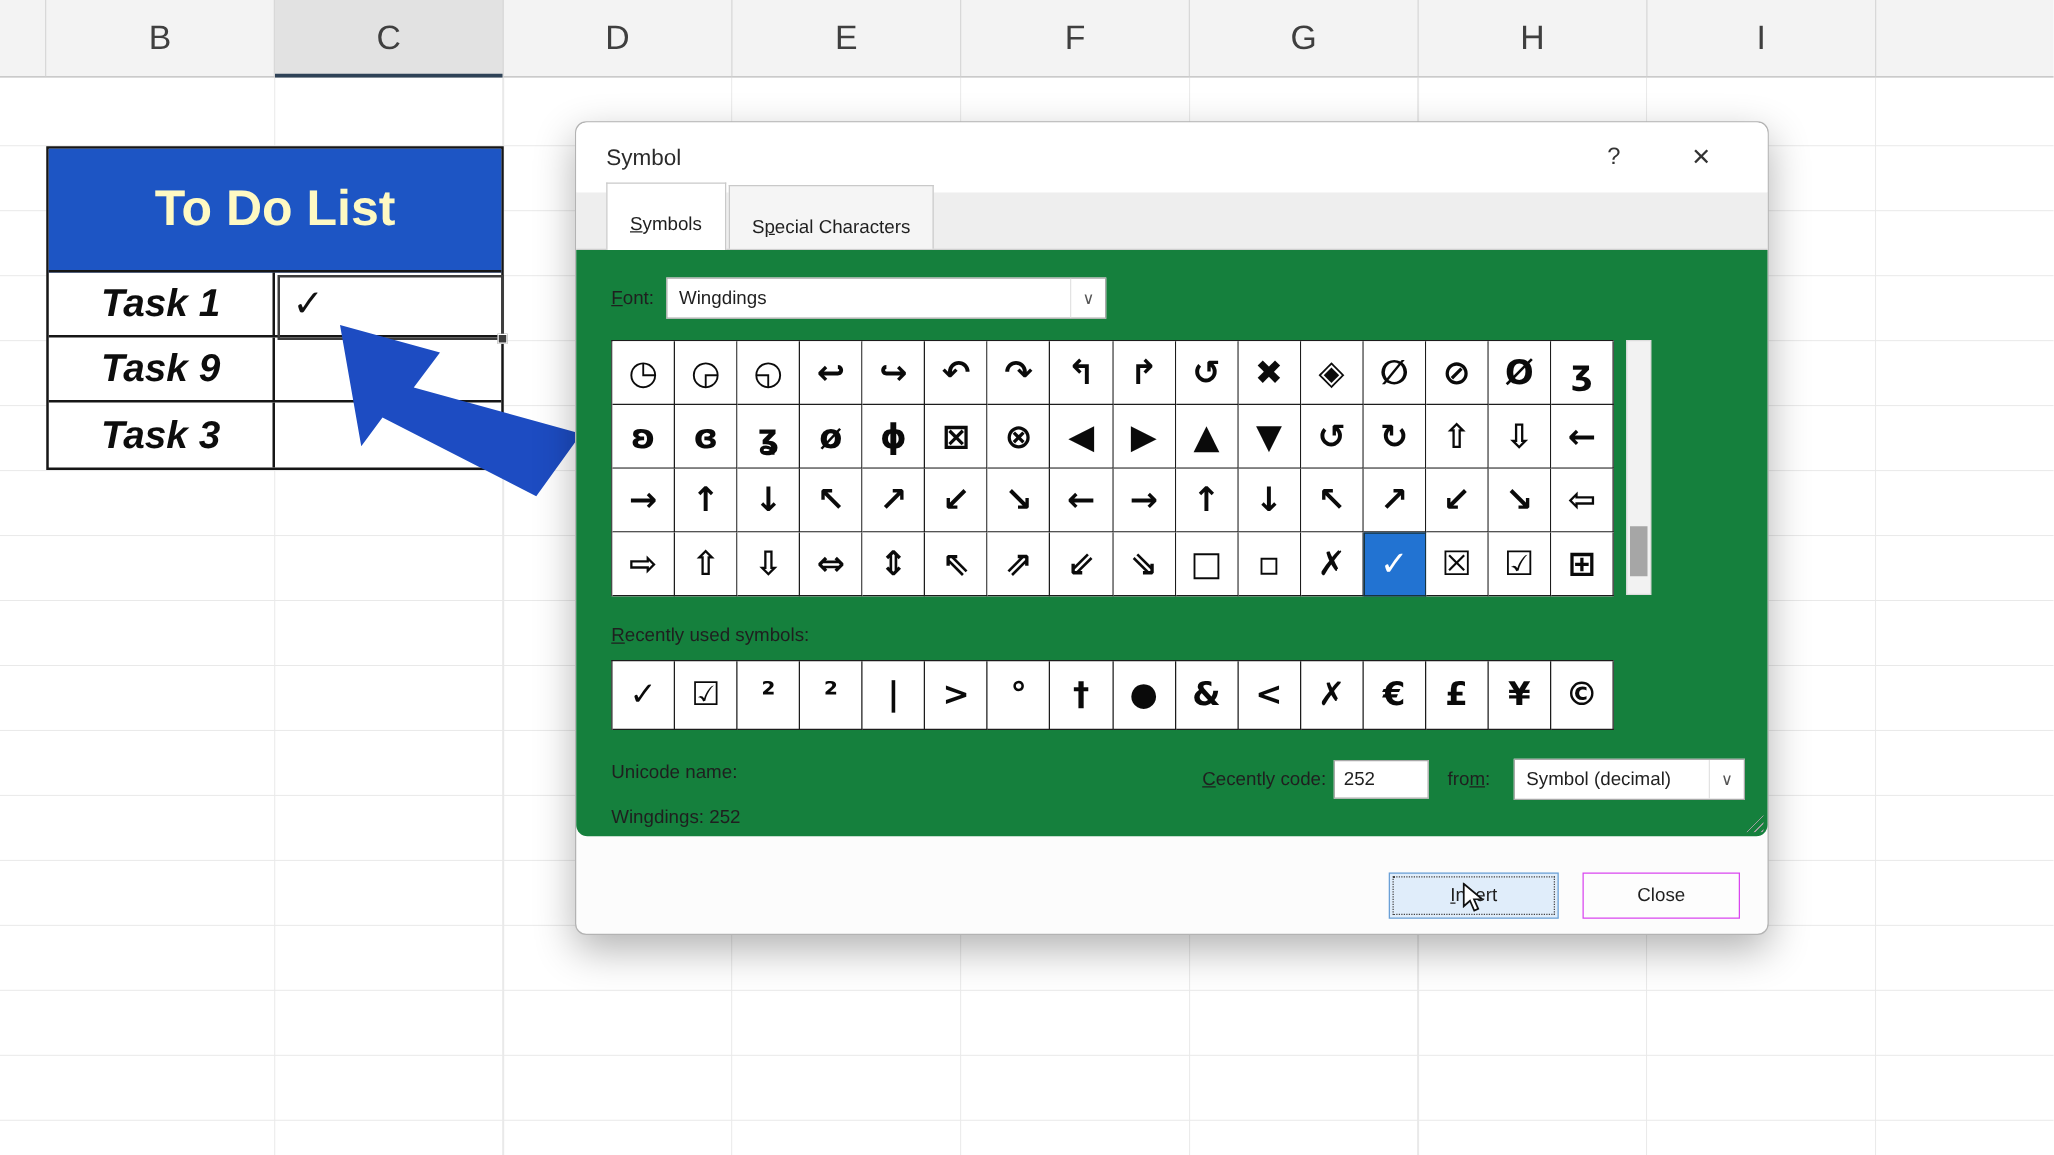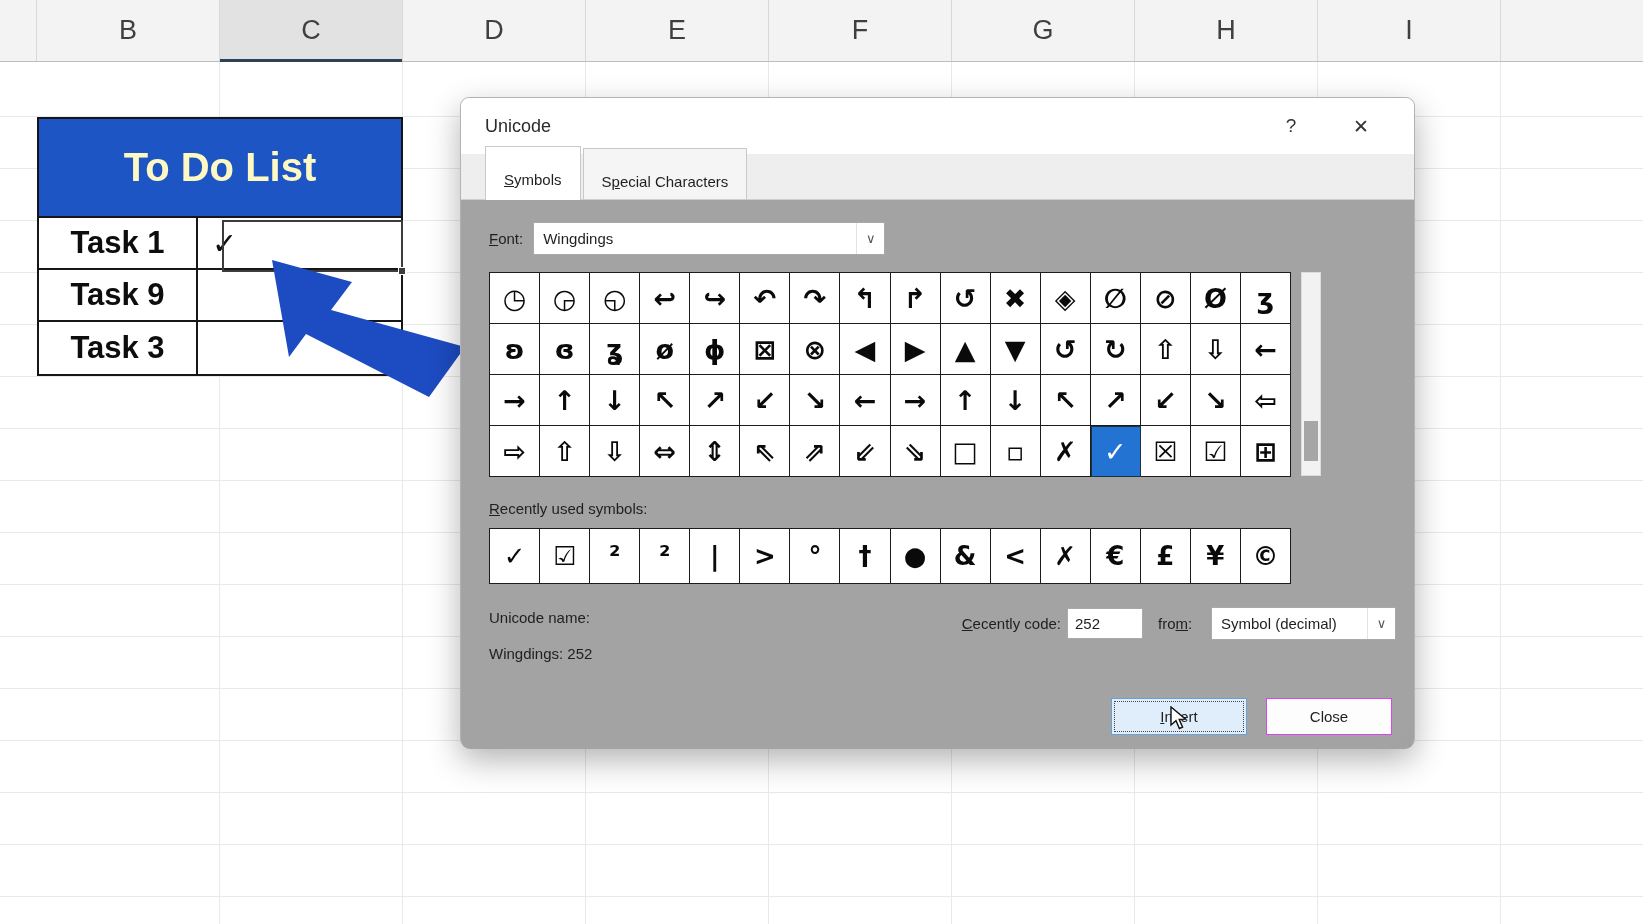--- a/index.html
+++ b/index.html
@@ -25,22 +25,22 @@
       repeating-linear-gradient(to bottom, transparent 0 51px, #e9e9e9 51px 52px);
     background-position: 37px 3px, 0 3px; }
 
   
   .todo-table { position:absolute; left:37px; top:117px; width:366px; z-index:2;
     border:2px solid #161616; background:#fff; }
   .todo-header { height:99px; display:flex; align-items:center; justify-content:center;
     color:#fef9c3; font-size:40px; font-weight:bold; border-bottom:2px solid #161616; }
   .todo-row { display:flex; height:52px; border-bottom:2px solid #161616; }
   .todo-row:last-child { border-bottom:none; }
-  .todo-task { width:159px; display:flex; align-items:center; justify-content:center;
-    font-size:31px; font-weight:bold; color:#0d0d0d; border-right:2px solid #161616; }
+  .todo-task { width:181px; display:flex; align-items:center; justify-content:center;
+    font-size:31px; font-weight:bold; color:#0d0d0d; border-right:2px solid #161616;font-style:italic; }
   .todo-status { flex:1; display:flex; align-items:center; font-size:30px; font-weight:bold;
     color:#111; padding-left:14px; font-family:"DejaVu Sans", sans-serif; }
   .cell-selection { position:absolute; left:183px; top:101px; width:181px; height:52px;
     border:2px solid #3c3c3c; pointer-events:auto; }
   .fill-handle { position:absolute; right:-5px; bottom:-5px; width:8px; height:8px;
     background:#3c3c3c; border:1px solid #fff; }
 
   
   .arrow-layer { position:absolute; inset:0; z-index:5; pointer-events:none; }
 
@@ -54,21 +54,21 @@
   .dlg-tb-btns { margin-left:auto; display:flex; gap:40px; align-items:center; padding-right:14px; }
   .dlg-help, .dlg-close { font-size:19px; color:#333; width:30px; text-align:center; cursor:default; }
 
   .tab-band { height:46px; background:#eeeeee; border-bottom:1px solid #cfcfcf; padding-left:24px;
     display:flex; align-items:flex-end; }
   .tab { font-size:15px; color:#1f1f1f; padding:24px 18px 9px 18px; border:1px solid #c9c9c9;
     border-bottom:none; background:#f5f5f5; margin-right:2px; position:relative; }
   .tab.active { background:#fff; padding-bottom:12px; top:1px; z-index:2; }
   u { text-decoration:underline; }
 
-  .dlg-body { position:relative; height:549px; background:#a3a3a3; border-radius:0 0 9px 9px; }
+  .dlg-body { position:relative; height:469px; background:#15803d; border-radius:0 0 9px 9px; }
 
   .font-row { position:absolute; left:28px; top:22px; display:flex; align-items:center; }
   .field-label { font-size:15px; color:#1f1f1f; }
   .combo { background:#fff; border:1px solid #a9a9a9; display:flex; align-items:center;
     font-size:15px; color:#1f1f1f; }
   .font-combo { width:352px; height:33px; margin-left:10px; padding-left:9px; }
   .combo .chev { margin-left:auto; width:28px; text-align:center; color:#555; font-size:13px;
     border-left:1px solid #e3e3e3; align-self:stretch; display:flex; align-items:center; justify-content:center; }
 
   .sym-grid { position:absolute; left:28px; top:72px; width:802px;
@@ -153,21 +153,21 @@
       <div class="fill-handle"></div>
     </div>
   </div>
 
   <svg class="arrow-layer" width="1643" height="924" viewBox="0 0 1643 924">
     <polygon points="272,260 352,282 331,310 465,347 429,397 306,334 289,357" fill="#1d4cc2"></polygon>
   </svg>
 
   <div class="dialog">
     <div class="dlg-titlebar">
-      <div class="dlg-title">Unicode</div>
+      <div class="dlg-title">Symbol</div>
       <div class="dlg-tb-btns">
         <div class="dlg-help">?</div>
         <div class="dlg-close">✕</div>
       </div>
     </div>
 
     <div class="tab-band">
       <div class="tab active"><span></span><u>S</u><span>ymbols</span></div>
       <div class="tab"><span>S</span><u>p</u><span>ecial Characters</span></div>
     </div>

